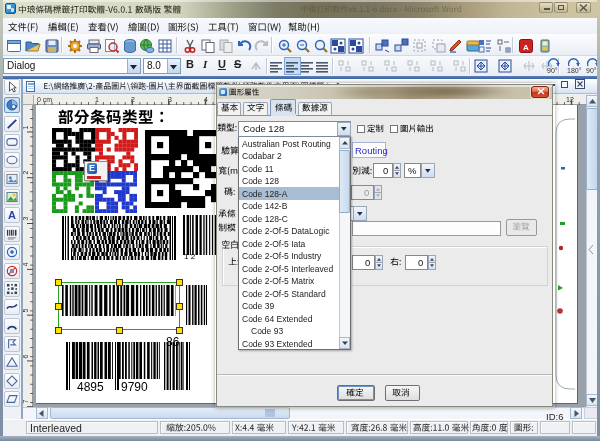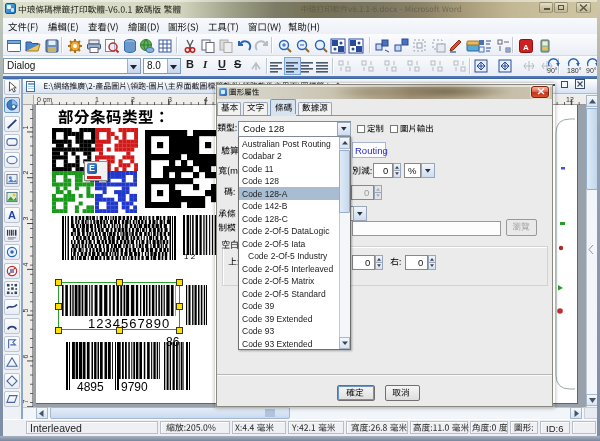--- a/index.html
+++ b/index.html
@@ -1680,21 +1680,20 @@
         <rect x="89.9" y="0" width="2.5" height="31"></rect>
         <rect x="93.6" y="0" width="1.3" height="31"></rect>
         <rect x="96.3" y="0" width="1.6" height="31"></rect>
         <rect x="98.9" y="0" width="1.5" height="31"></rect>
         <rect x="101.6" y="0" width="1.2" height="31"></rect>
         <rect x="104.3" y="0" width="3.3" height="31"></rect>
         <rect x="108.9" y="0" width="2.7" height="31"></rect>
         <rect x="113.6" y="0" width="1.1" height="31"></rect>
       </g>
     </svg>
-<div style="position:absolute;left:88px;top:316px;font:normal 13px 'Liberation Sans',sans-serif;color:#000;white-space:pre;line-height:15px;letter-spacing:1px">1234567890</div>
 <div style="position:absolute;left:58px;top:282px;width:122px;height:48px;border:1px solid #2ca02c"></div>
 <div style="position:absolute;left:55px;top:279px;width:7px;height:7px;background:#ffe000;border:1px solid #333"></div>
 <div style="position:absolute;left:55px;top:303px;width:7px;height:7px;background:#ffe000;border:1px solid #333"></div>
 <div style="position:absolute;left:55px;top:327px;width:7px;height:7px;background:#ffe000;border:1px solid #333"></div>
 <div style="position:absolute;left:116px;top:279px;width:7px;height:7px;background:#ffe000;border:1px solid #333"></div>
 <div style="position:absolute;left:116px;top:327px;width:7px;height:7px;background:#ffe000;border:1px solid #333"></div>
 <div style="position:absolute;left:176px;top:279px;width:7px;height:7px;background:#ffe000;border:1px solid #333"></div>
 <div style="position:absolute;left:176px;top:303px;width:7px;height:7px;background:#ffe000;border:1px solid #333"></div>
 <div style="position:absolute;left:176px;top:327px;width:7px;height:7px;background:#ffe000;border:1px solid #333"></div>
 <svg style="position:absolute;left:186px;top:285px" width="21" height="40" viewBox="0 0 21 40">
@@ -1866,21 +1865,21 @@
         <use href="#g89" transform="translate(8.6 0) scale(0.0086)"></use>
         <use href="#g54" transform="translate(17.2 0) scale(0.0086)"></use>
         <use href="#g14" transform="translate(19.6 0) scale(0.0086)"></use>
         <use href="#g89" transform="translate(26.9 0) scale(0.0086)"></use>
       </svg></div>
 <div style="position:absolute;left:514px;top:422.1px;line-height:0;"><svg width="20" height="11" viewBox="0 -8.6 20 10.8" style="overflow:visible" fill="#222">
         <use href="#g42" transform="translate(0.0 0) scale(0.0086)"></use>
         <use href="#g44" transform="translate(8.6 0) scale(0.0086)"></use>
         <use href="#g54" transform="translate(17.2 0) scale(0.0086)"></use>
       </svg></div>
-<div style="position:absolute;left:546px;top:423px;font:normal 9.5px 'Liberation Sans',sans-serif;color:#222;white-space:pre;line-height:11.5px;">ID:6</div>
+<div style="position:absolute;left:546px;top:411px;font:normal 9.5px 'Liberation Sans',sans-serif;color:#222;white-space:pre;line-height:11.5px;">ID:6</div>
 <div style="position:absolute;left:215px;top:83px;width:340px;height:325px;box-shadow:0 0 4px rgba(0,0,0,.35)"></div>
 <div style="position:absolute;left:216px;top:84px;width:337px;height:15px;background:linear-gradient(90deg,#d6d4ca 0%,#d2cfc2 20%,#c9c3b0 35%,#b0a68c 48%,#a2947a 58%,#b2a88e 70%,#c4bca6 82%,#ccc4ae 100%);border:1px solid #8a897e;border-bottom:none"></div>
 <div style="position:absolute;left:217px;top:85px;width:335px;height:2px;background:rgba(255,255,255,.55)"></div>
 <div style="position:absolute;left:385px;top:84px;width:125px;height:15px;background:radial-gradient(ellipse at center,rgba(100,84,56,.75),rgba(100,84,56,0) 74%);filter:blur(2px)"></div>
 <div style="position:absolute;left:330px;top:86px;width:80px;height:12px;background:radial-gradient(ellipse at center,rgba(120,105,75,.4),rgba(120,105,75,0) 72%);filter:blur(2px)"></div>
 <div style="position:absolute;left:219px;top:88px;width:8px;height:8px;background:linear-gradient(135deg,#6ab0e8,#2060b0);border-radius:1.5px"></div>
 <div style="position:absolute;left:221px;top:90px;width:4px;height:4px;background:#dceaf8;border-radius:1px"></div>
 <div style="position:absolute;left:229px;top:86.8px;line-height:0;"><svg width="30" height="10" viewBox="0 -7.6 30 9.6" style="overflow:visible" fill="#111">
         <use href="#g42" transform="translate(0.0 0) scale(0.0076)"></use>
         <use href="#g44" transform="translate(7.6 0) scale(0.0076)"></use>
@@ -2041,27 +2040,27 @@
 <div style="position:absolute;left:242px;top:138.5px;font:normal 8.5px 'Liberation Sans',sans-serif;color:#222;white-space:pre;line-height:10.5px;">Australian Post Routing</div>
 <div style="position:absolute;left:242px;top:151.0px;font:normal 8.5px 'Liberation Sans',sans-serif;color:#222;white-space:pre;line-height:10.5px;">Codabar 2</div>
 <div style="position:absolute;left:242px;top:163.5px;font:normal 8.5px 'Liberation Sans',sans-serif;color:#222;white-space:pre;line-height:10.5px;">Code 11</div>
 <div style="position:absolute;left:242px;top:176.0px;font:normal 8.5px 'Liberation Sans',sans-serif;color:#222;white-space:pre;line-height:10.5px;">Code 128</div>
 <div style="position:absolute;left:239px;top:187.0px;width:100px;height:12.5px;background:#a8bcd2"></div>
 <div style="position:absolute;left:242px;top:188.5px;font:normal 8.5px 'Liberation Sans',sans-serif;color:#222;white-space:pre;line-height:10.5px;">Code 128-A</div>
 <div style="position:absolute;left:242px;top:201.0px;font:normal 8.5px 'Liberation Sans',sans-serif;color:#222;white-space:pre;line-height:10.5px;">Code 142-B</div>
 <div style="position:absolute;left:242px;top:213.5px;font:normal 8.5px 'Liberation Sans',sans-serif;color:#222;white-space:pre;line-height:10.5px;">Code 128-C</div>
 <div style="position:absolute;left:242px;top:226.0px;font:normal 8.5px 'Liberation Sans',sans-serif;color:#222;white-space:pre;line-height:10.5px;">Code 2-Of-5 DataLogic</div>
 <div style="position:absolute;left:242px;top:238.5px;font:normal 8.5px 'Liberation Sans',sans-serif;color:#222;white-space:pre;line-height:10.5px;">Code 2-Of-5 Iata</div>
-<div style="position:absolute;left:248px;top:251.0px;font:normal 8.5px 'Liberation Sans',sans-serif;color:#222;white-space:pre;line-height:10.5px;">Code 2-Of-5 Industry</div>
+<div style="position:absolute;left:242px;top:251.0px;font:normal 8.5px 'Liberation Sans',sans-serif;color:#222;white-space:pre;line-height:10.5px;">Code 2-Of-5 Industry</div>
 <div style="position:absolute;left:242px;top:263.5px;font:normal 8.5px 'Liberation Sans',sans-serif;color:#222;white-space:pre;line-height:10.5px;">Code 2-Of-5 Interleaved</div>
 <div style="position:absolute;left:242px;top:276.0px;font:normal 8.5px 'Liberation Sans',sans-serif;color:#222;white-space:pre;line-height:10.5px;">Code 2-Of-5 Matrix</div>
 <div style="position:absolute;left:242px;top:288.5px;font:normal 8.5px 'Liberation Sans',sans-serif;color:#222;white-space:pre;line-height:10.5px;">Code 2-Of-5 Standard</div>
 <div style="position:absolute;left:242px;top:301.0px;font:normal 8.5px 'Liberation Sans',sans-serif;color:#222;white-space:pre;line-height:10.5px;">Code 39</div>
-<div style="position:absolute;left:242px;top:313.5px;font:normal 8.5px 'Liberation Sans',sans-serif;color:#222;white-space:pre;line-height:10.5px;">Code 39 Extended</div>
-<div style="position:absolute;left:242px;top:326.0px;font:normal 8.5px 'Liberation Sans',sans-serif;color:#222;white-space:pre;line-height:10.5px;">Code 93</div>
+<div style="position:absolute;left:242px;top:313.5px;font:normal 8.5px 'Liberation Sans',sans-serif;color:#222;white-space:pre;line-height:10.5px;">Code 64 Extended</div>
+<div style="position:absolute;left:251px;top:326.0px;font:normal 8.5px 'Liberation Sans',sans-serif;color:#222;white-space:pre;line-height:10.5px;">Code 93</div>
 <div style="position:absolute;left:242px;top:338.5px;font:normal 8.5px 'Liberation Sans',sans-serif;color:#222;white-space:pre;line-height:10.5px;">Code 93 Extended</div>
 <div style="position:absolute;left:339px;top:137px;width:11px;height:212px;background:#f4f6f9;border-left:1px solid #c8c8c8"></div>
 <div style="position:absolute;left:339px;top:137px;width:11px;height:12px;background:linear-gradient(180deg,#f2f7fc,#d8e4f2);border:1px solid #a8b8cc"></div>
 <svg style="position:absolute;left:341.5px;top:141px" width="6" height="4">
       <path d="M3 0 L6 3.5 H0z" fill="#345"></path>
     </svg>
 <div style="position:absolute;left:339px;top:150px;width:11px;height:63px;background:linear-gradient(90deg,#e0eaf6,#c6d8ee);border:1px solid #93aecd;border-radius:1px"></div>
 <div style="position:absolute;left:339px;top:337px;width:11px;height:12px;background:linear-gradient(180deg,#f2f7fc,#d8e4f2);border:1px solid #a8b8cc"></div>
 <svg style="position:absolute;left:341.5px;top:341px" width="6" height="4">
       <path d="M3 4 L6 0.5 H0z" fill="#345"></path>

